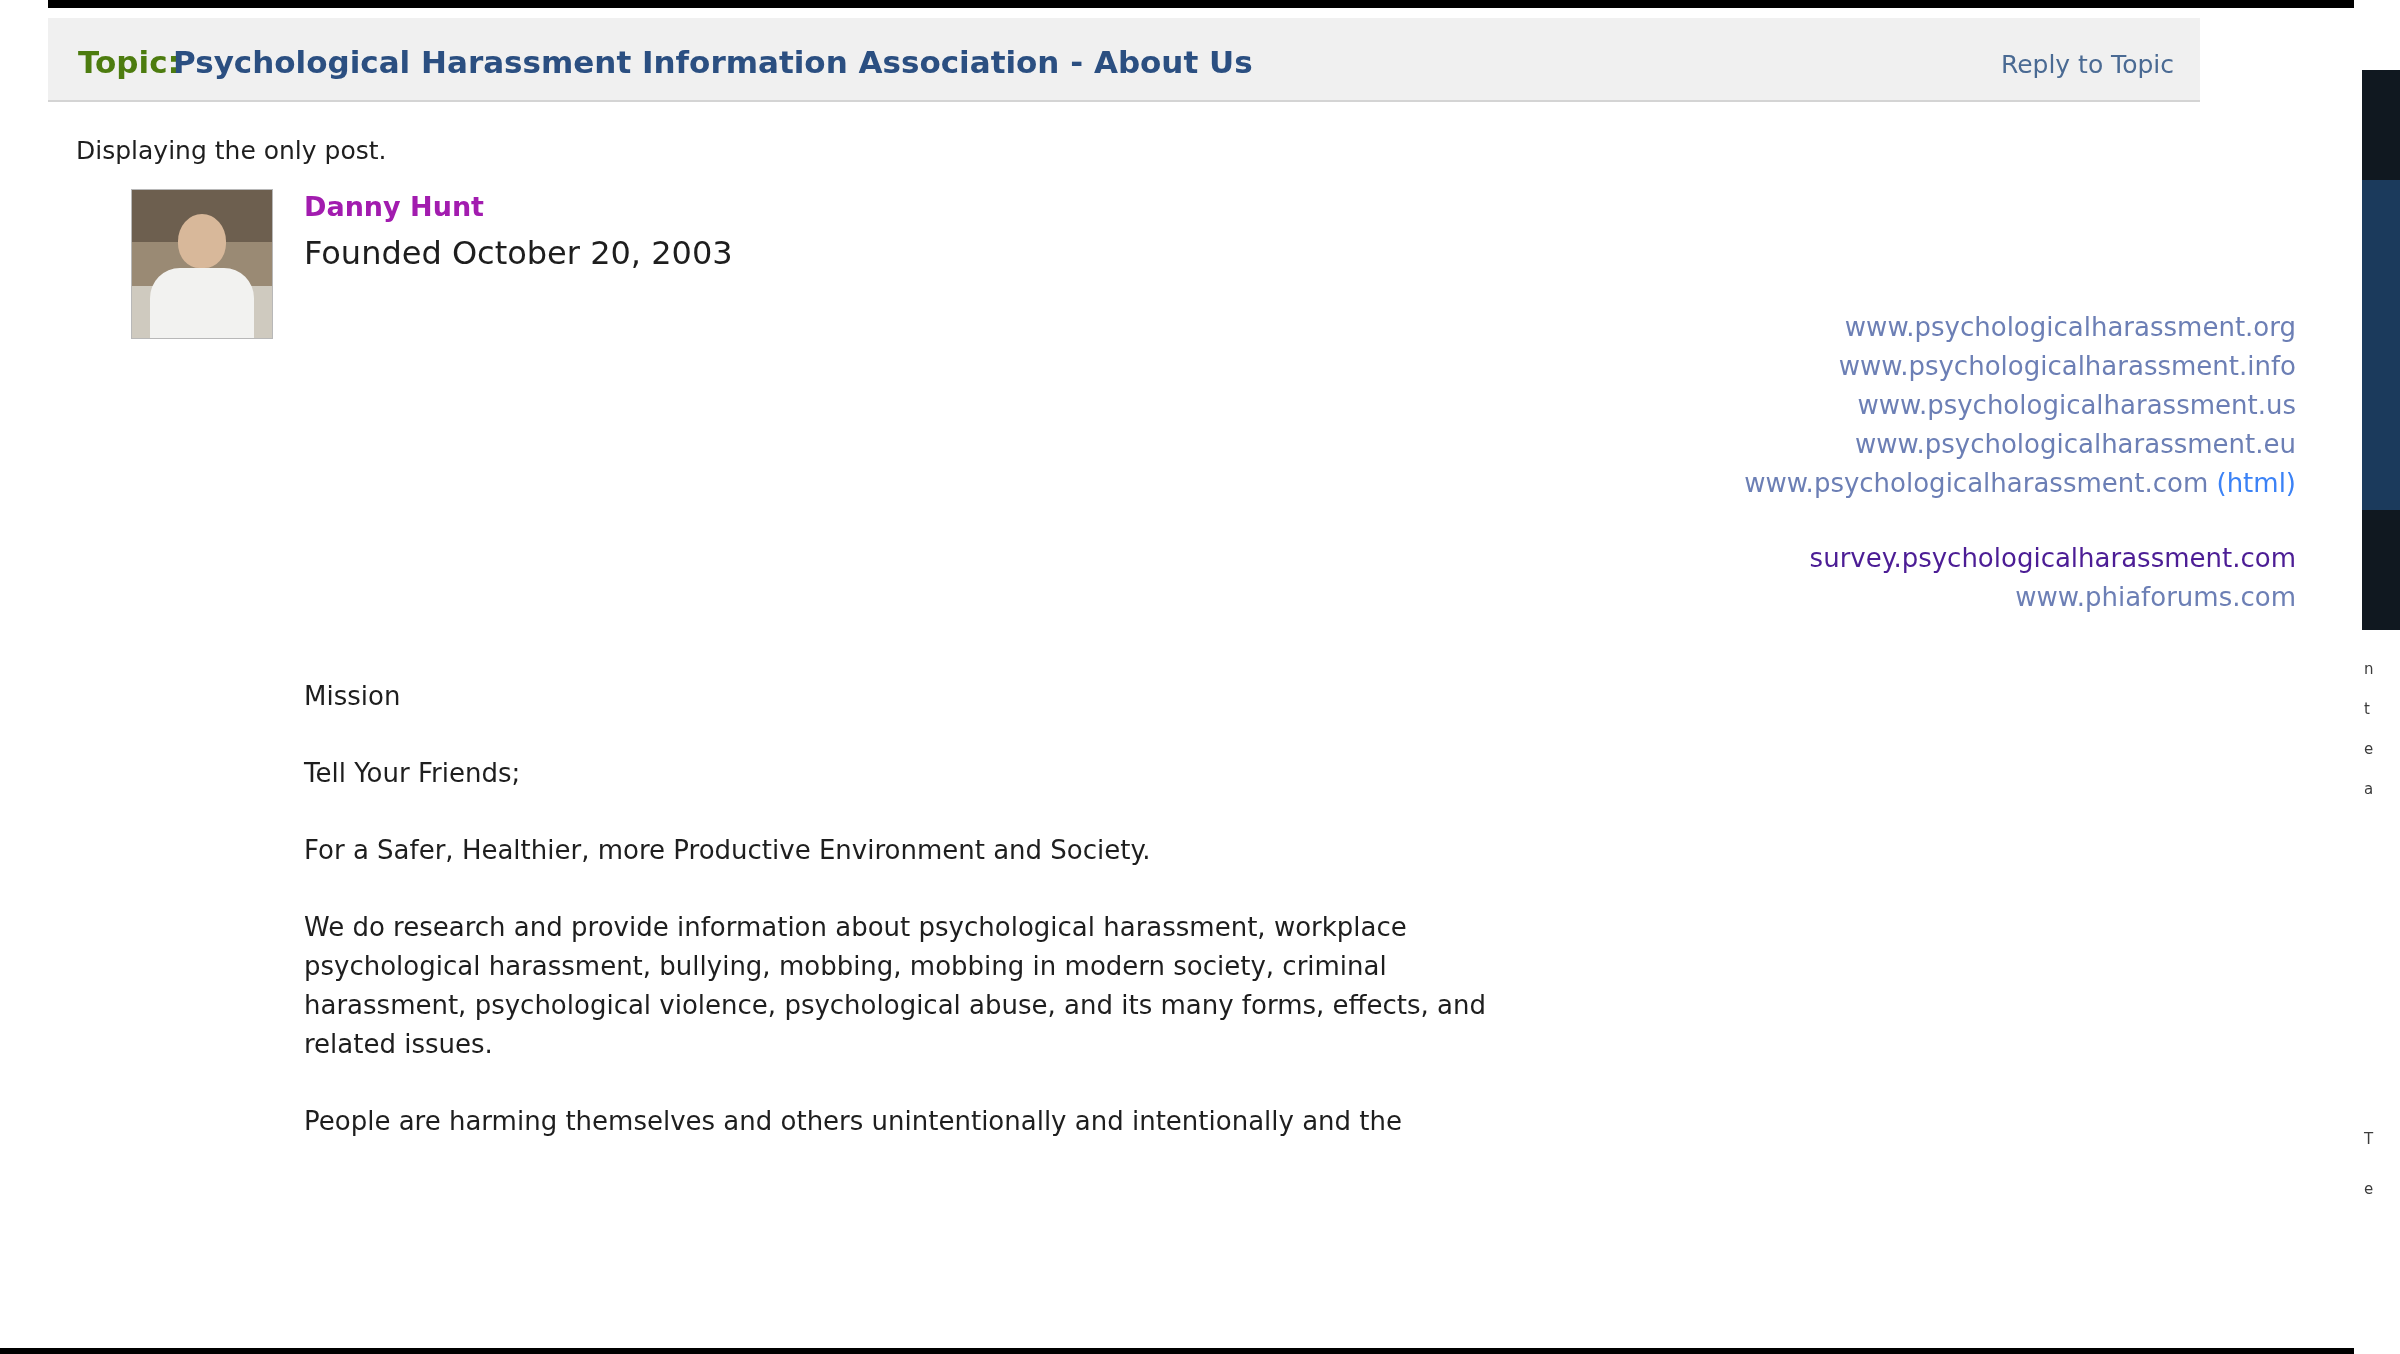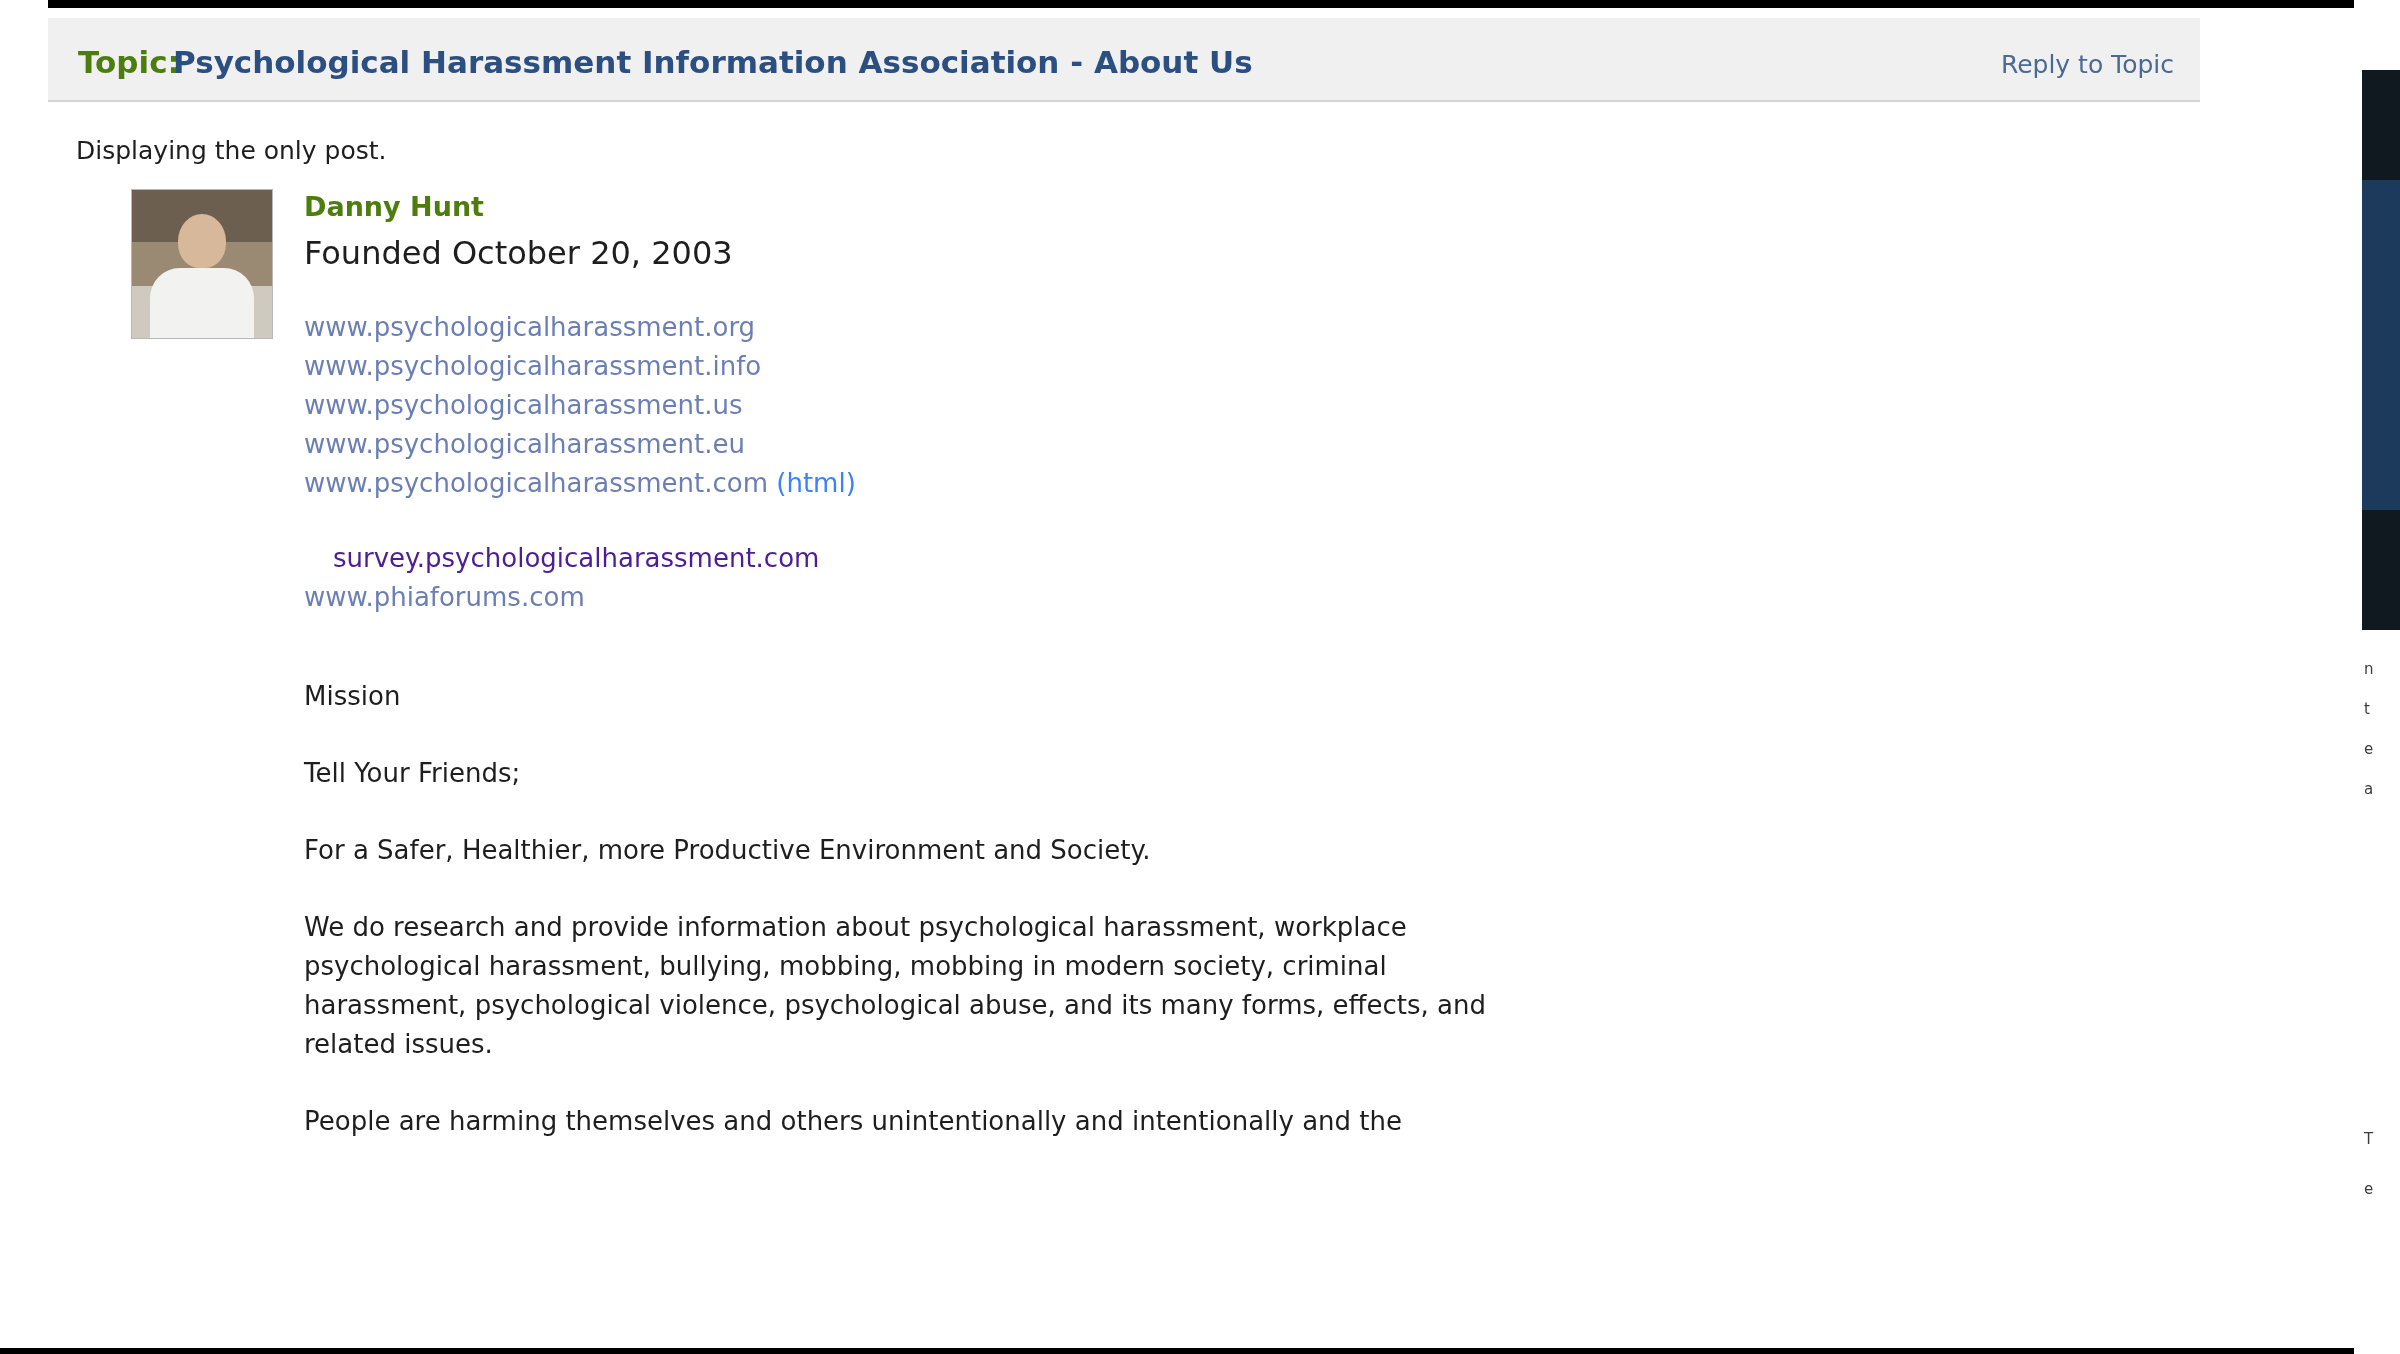--- a/index.html
+++ b/index.html
@@ -182,21 +182,21 @@
     background: #f2f2f0;
   }
 
   .post-body {
     margin-left: 228px;
     padding-top: 2px;
   }
   .author {
     font-size: 27px;
     font-weight: bold;
-    color: #4d7c0f;
+    color: #a21caf;
     font-family: "DejaVu Sans", sans-serif;
     cursor: pointer;
     display: inline-block;
     margin-bottom: 12px;
   }
   .founded {
     font-size: 32px;
     color: #1e1e1e;
     font-family: "DejaVu Sans", sans-serif;
     margin-bottom: 36px;
@@ -206,20 +206,21 @@
   }
   .site-link {
     display: block;
     font-size: 26px;
     color: #6c7fb5;
     font-family: "DejaVu Sans", sans-serif;
     line-height: 39px;
     text-decoration: none;
     cursor: pointer;
     white-space: nowrap;
+    text-align: right;
   }
   .site-link.plain {
     color: #4c1d95;
     cursor: default;
     margin-left: 29px;
   }
   .site-link .suffix {
     color: #3b82f6;
   }
   .link-group-2 {

